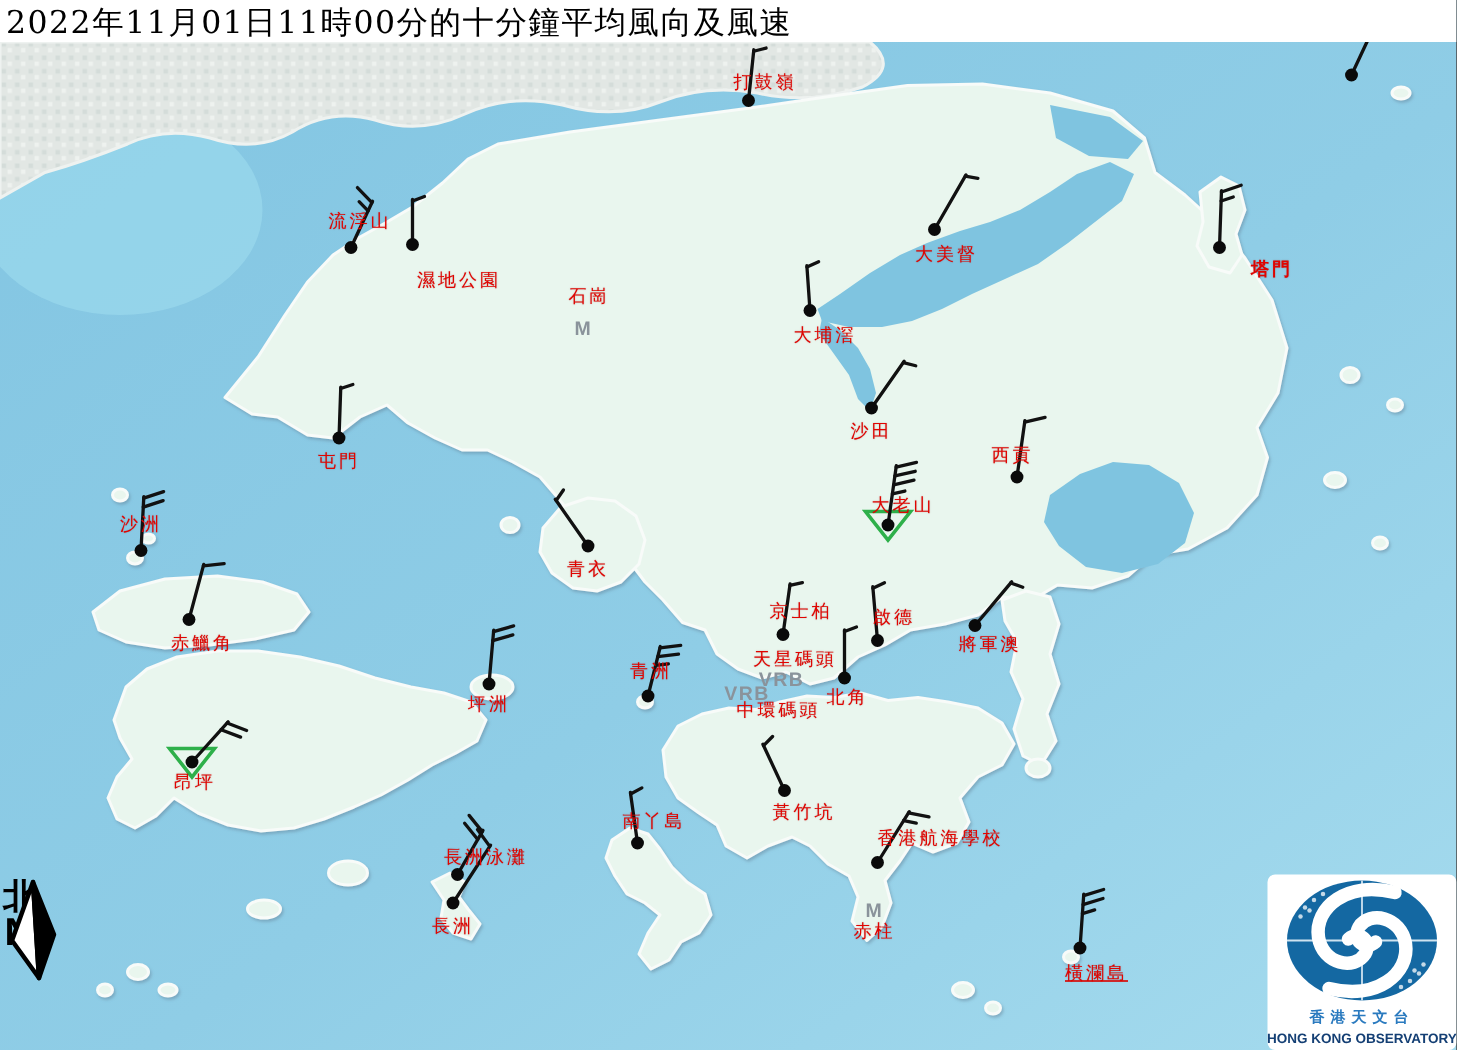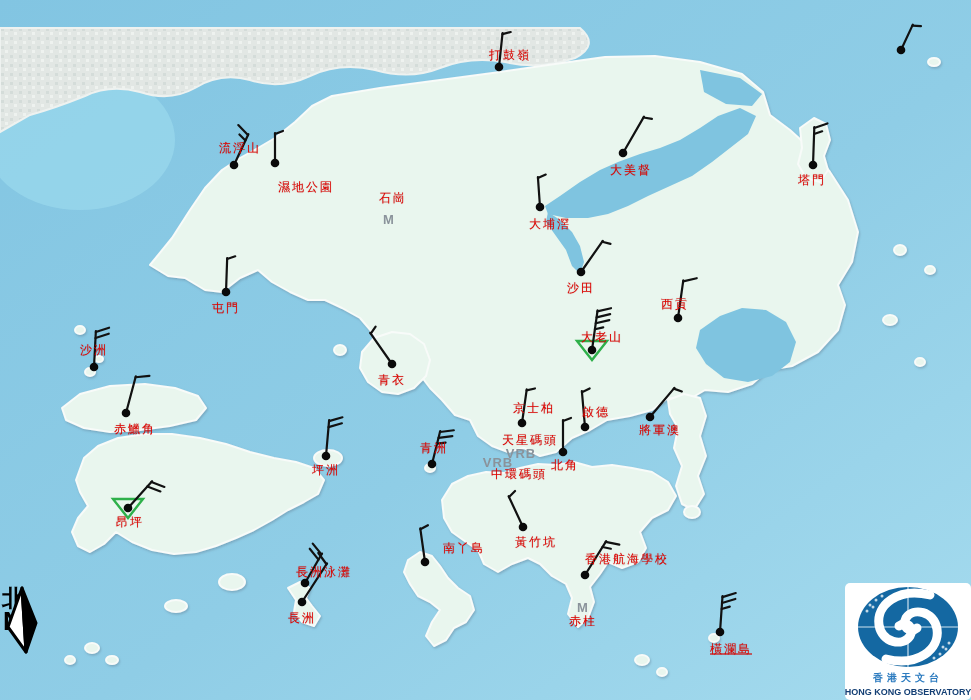--- a/index.html
+++ b/index.html
@@ -299,27 +299,30 @@
       </g>
       <g>
         <g transform="translate(901,50) rotate(25)" stroke="#111111" stroke-width="2.2" stroke-linecap="round">
           <line x1="0" y1="0" x2="0" y2="-28"></line>
           <line x1="0" y1="-27" x2="8" y2="-30"></line>
         </g>
         <circle cx="901" cy="50" r="4.3" fill="#0a0a0a"></circle>
       </g>
     </svg>
 
+  <div id="title-bar">
+    <div id="map-title">2022年11月01日11時00分的十分鐘平均風向及風速</div>
+  </div>
 
   <div id="labels">
       <div class="station-label" style="left: 510px; top: 55px;">打鼓嶺</div>
       <div class="station-label" style="left: 240px; top: 148px;">流浮山</div>
       <div class="station-label" style="left: 262px; top: 187px; margin-left: 44px;">濕地公園</div>
       <div class="station-label" style="left: 631px; top: 170px;">大美督</div>
-      <div class="station-label" style="left: 812px; top: 180px;">塔門</div>
+      <div class="station-label" style="left: 848px; top: 180px; font-weight: bold;">塔門</div>
       <div class="station-label" style="left: 393px; top: 198px;">石崗</div>
       <div class="marker-text" style="left: 389px; top: 219px;">M</div>
       <div class="station-label" style="left: 550px; top: 224px;">大埔滘</div>
       <div class="station-label" style="left: 581px; top: 288px;">沙田</div>
       <div class="station-label" style="left: 226px; top: 308px;">屯門</div>
       <div class="station-label" style="left: 675px; top: 304px;">西貢</div>
       <div class="station-label" style="left: 94px; top: 350px;">沙洲</div>
       <div class="station-label" style="left: 602px; top: 337px;">大老山</div>
       <div class="station-label" style="left: 392px; top: 380px;">青衣</div>
       <div class="station-label" style="left: 135px; top: 429px;">赤鱲角</div>
@@ -327,21 +330,21 @@
       <div class="station-label" style="left: 596px; top: 412px;">啟德</div>
       <div class="station-label" style="left: 530px; top: 440px;">天星碼頭</div>
       <div class="marker-text" style="left: 521px; top: 453px;">VRB</div>
       <div class="station-label" style="left: 519px; top: 474px;">中環碼頭</div>
       <div class="marker-text" style="left: 498px; top: 462px;">VRB</div>
       <div class="station-label" style="left: 565px; top: 465px;">北角</div>
       <div class="station-label" style="left: 660px; top: 430px;">將軍澳</div>
       <div class="station-label" style="left: 326px; top: 470px;">坪洲</div>
       <div class="station-label" style="left: 434px; top: 448px;">青洲</div>
       <div class="station-label" style="left: 130px; top: 522px;">昂坪</div>
-      <div class="station-label" style="left: 436px; top: 548px; margin-left: 28px;">南丫島</div>
+      <div class="station-label" style="left: 436px; top: 548px;">南丫島</div>
       <div class="station-label" style="left: 536px; top: 542px;">黃竹坑</div>
       <div class="station-label" style="left: 627px; top: 559px;">香港航海學校</div>
       <div class="station-label" style="left: 324px; top: 572px;">長洲泳灘</div>
       <div class="station-label" style="left: 302px; top: 618px;">長洲</div>
       <div class="station-label" style="left: 583px; top: 621px;">赤柱</div>
       <div class="marker-text" style="left: 583px; top: 607px;">M</div>
       <div class="station-label" style="left: 731px; top: 649px; text-decoration: underline;">橫瀾島</div>
     </div>
 
   <div id="compass">

